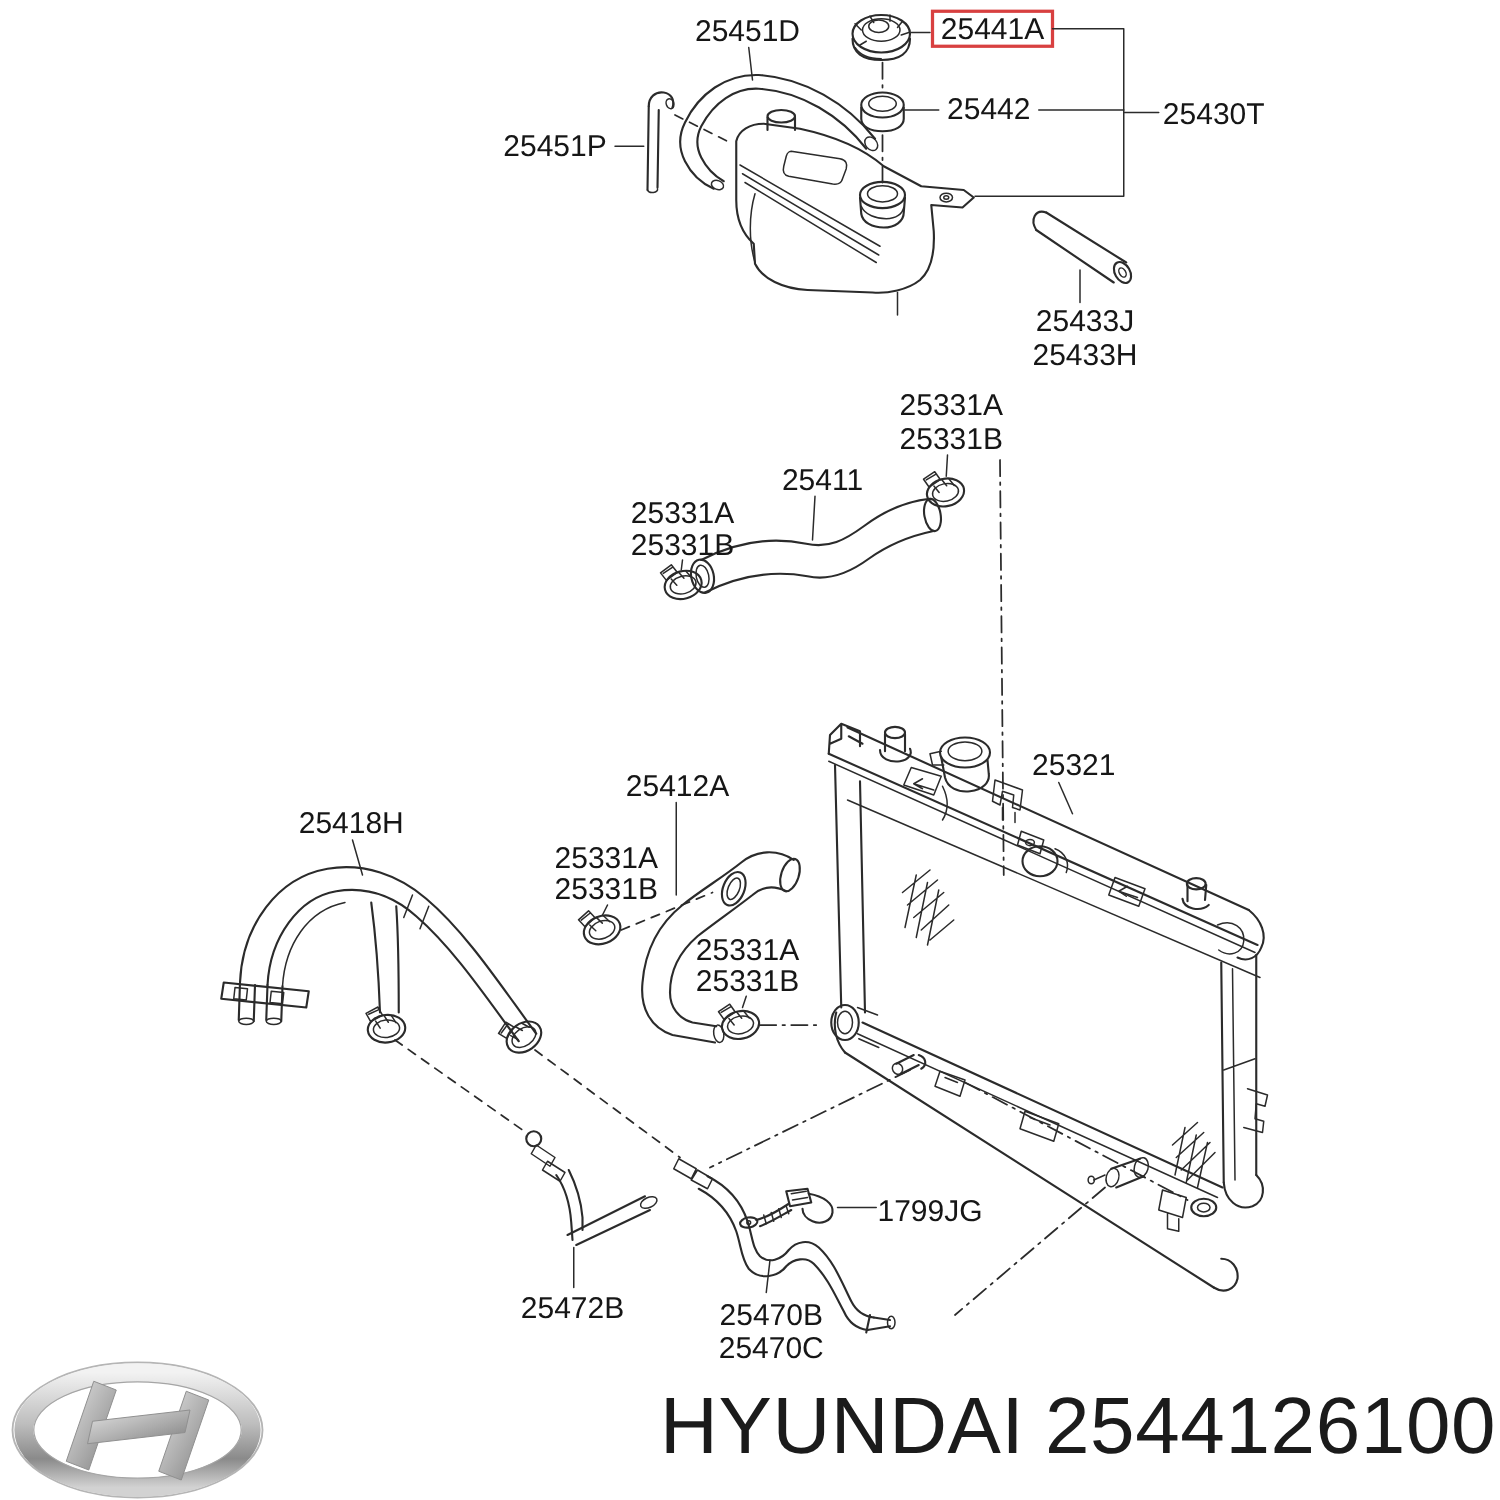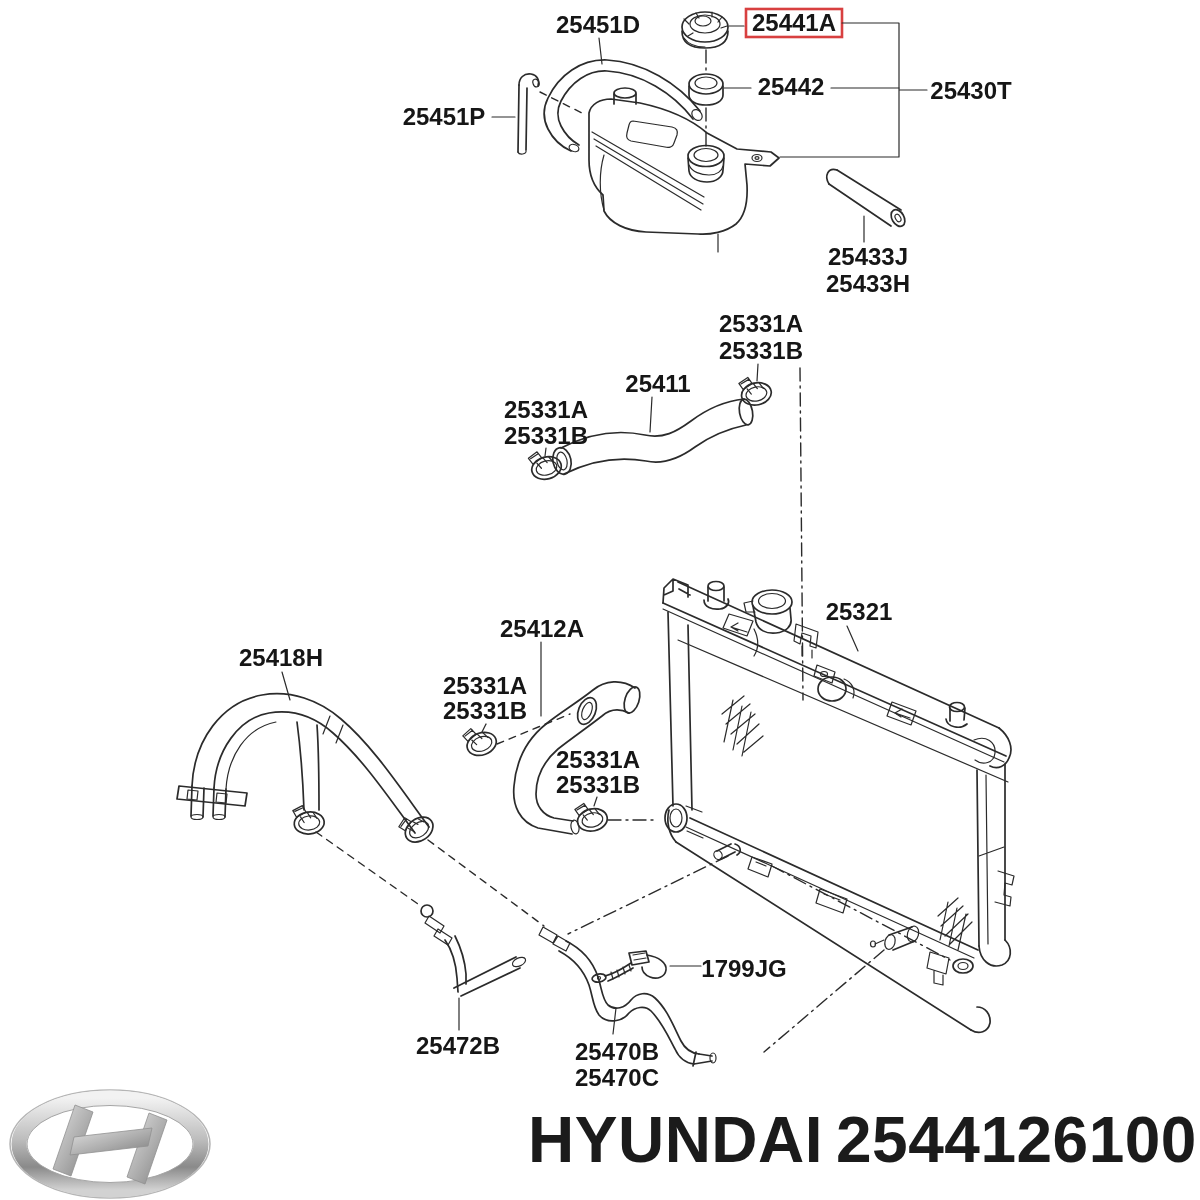--- a/index.html
+++ b/index.html
@@ -1,20 +1,20 @@
 <!DOCTYPE html>
 <html style="--background: #ffffff; --line-color: #2b2b2b; --text-color: #161616; --highlight-color: #d84040;"><head>
 <meta charset="utf-8">
 <title>Parts Diagram</title>
 <style>
   :root{
     --background:#ffffff; --line-color:#2b2b2b; --text-color:#161616; --highlight-color:#d84040;
   }
   html,body{margin:0;padding:0;background:#e9e9e9;}
-  .stage{position:relative;width:1200px;height:1200px;background:var(--background);margin:0 auto;overflow:hidden;font-weight:bold;}
+  .stage{position:relative;width:1200px;height:1200px;background:var(--background);margin:0 auto;overflow:hidden;}
   svg{display:block;}
   .ln{fill:none;stroke:var(--line-color);stroke-width:1.7;stroke-linecap:round;stroke-linejoin:round;}
   .thin{stroke-width:1.2;}
   .dsh{stroke-dasharray:7 6;stroke-width:1.4;}
   .dd{stroke-dasharray:13 5 2 5;stroke-width:1.4;}
   .hl{fill:none;stroke:var(--highlight-color);stroke-width:2.6;}
   .lbl{font-family:"Liberation Sans",sans-serif;font-size:24px;fill:var(--text-color);}
   .footer-text{font-family:"Liberation Sans",sans-serif;font-size:64px;fill:#1b1b1b;letter-spacing:.5px;}
 </style>
 </head>

